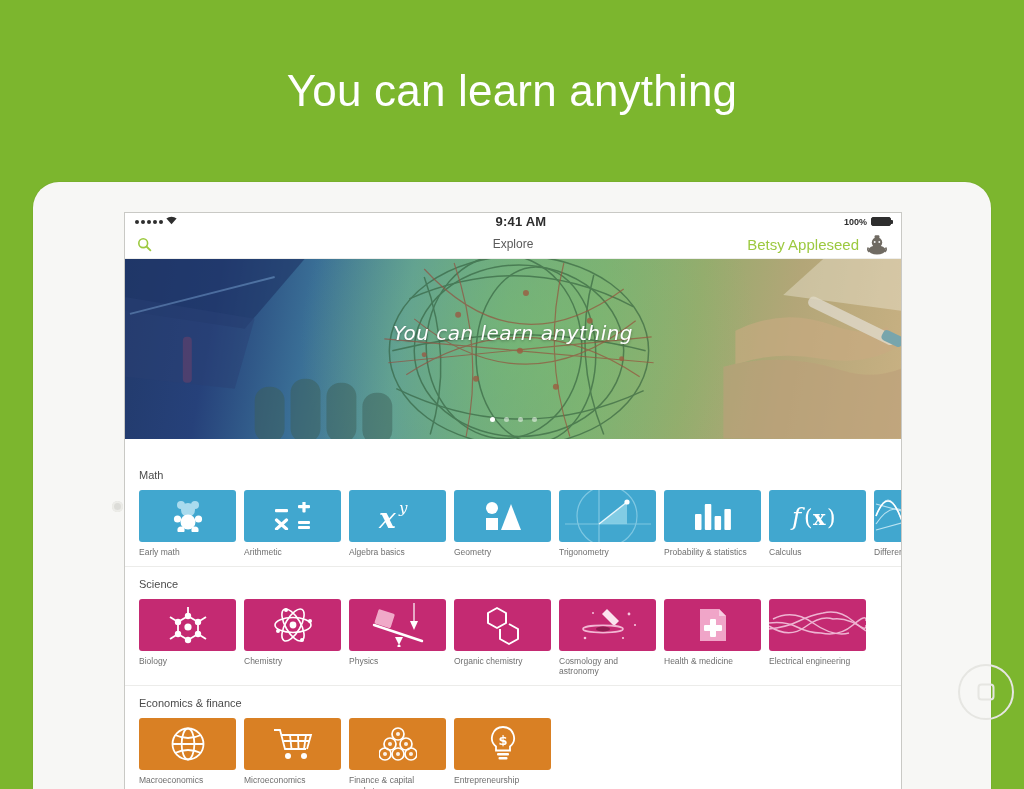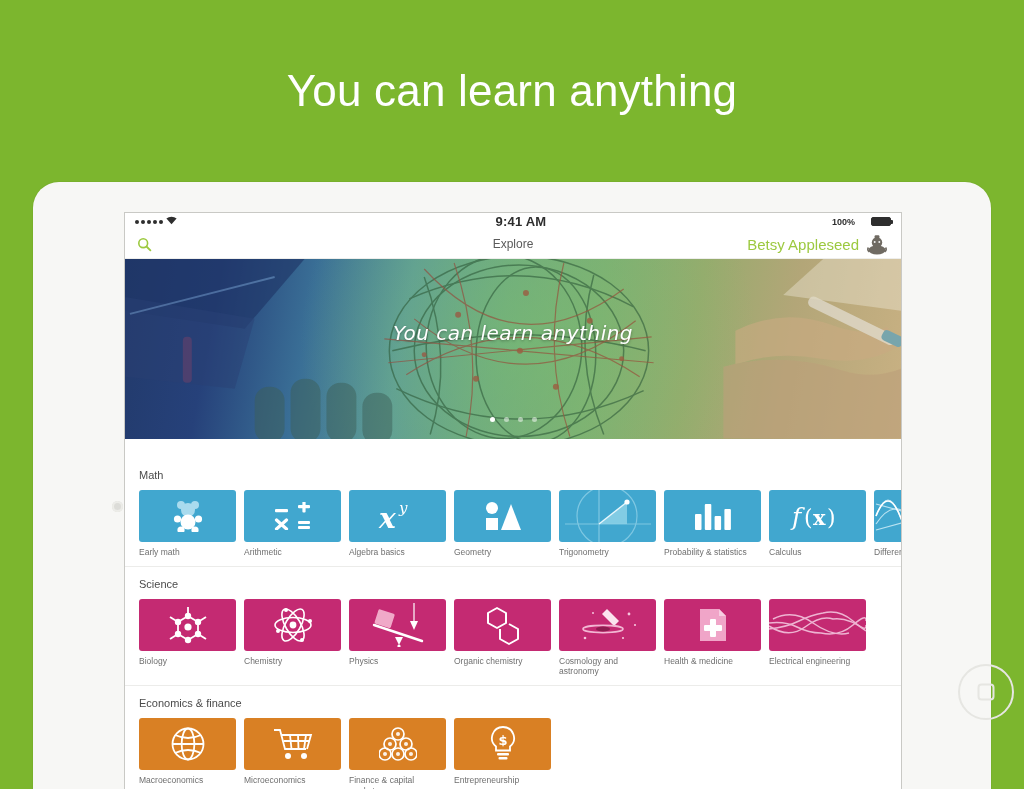--- a/index.html
+++ b/index.html
@@ -73,21 +73,21 @@
   .sb-left { display: flex; align-items: center; gap: 3px; }
   .sb-dots { display: flex; gap: 2px; }
   .sb-dots span { width: 4px; height: 4px; border-radius: 50%; background: #2e2e2e; display:block; }
   .sb-wifi { font-size: 10px; line-height: 1; color:#2e2e2e; }
   .sb-center {
     position: absolute; left: 16px; right: 0; text-align: center;
     font-size: 13px; font-weight: bold; color: #2d2d2d;
     letter-spacing: 0.2px;
   }
   .sb-right {
-    margin-left: auto; display: flex; align-items: center; gap: 16px;
+    margin-left: auto; display: flex; align-items: center; gap: 4px;
     font-size: 9px; font-weight: bold; position: relative; z-index: 2;
   }
   .sb-battery {
     width: 20px; height: 9px; border: 1px solid #2e2e2e; border-radius: 2px;
     position: relative; background: #2e2e2e;
   }
   .sb-battery::after {
     content: ""; position: absolute; right: -3px; top: 2px;
     width: 2px; height: 4px; background: #2e2e2e; border-radius: 0 1px 1px 0;
   }

